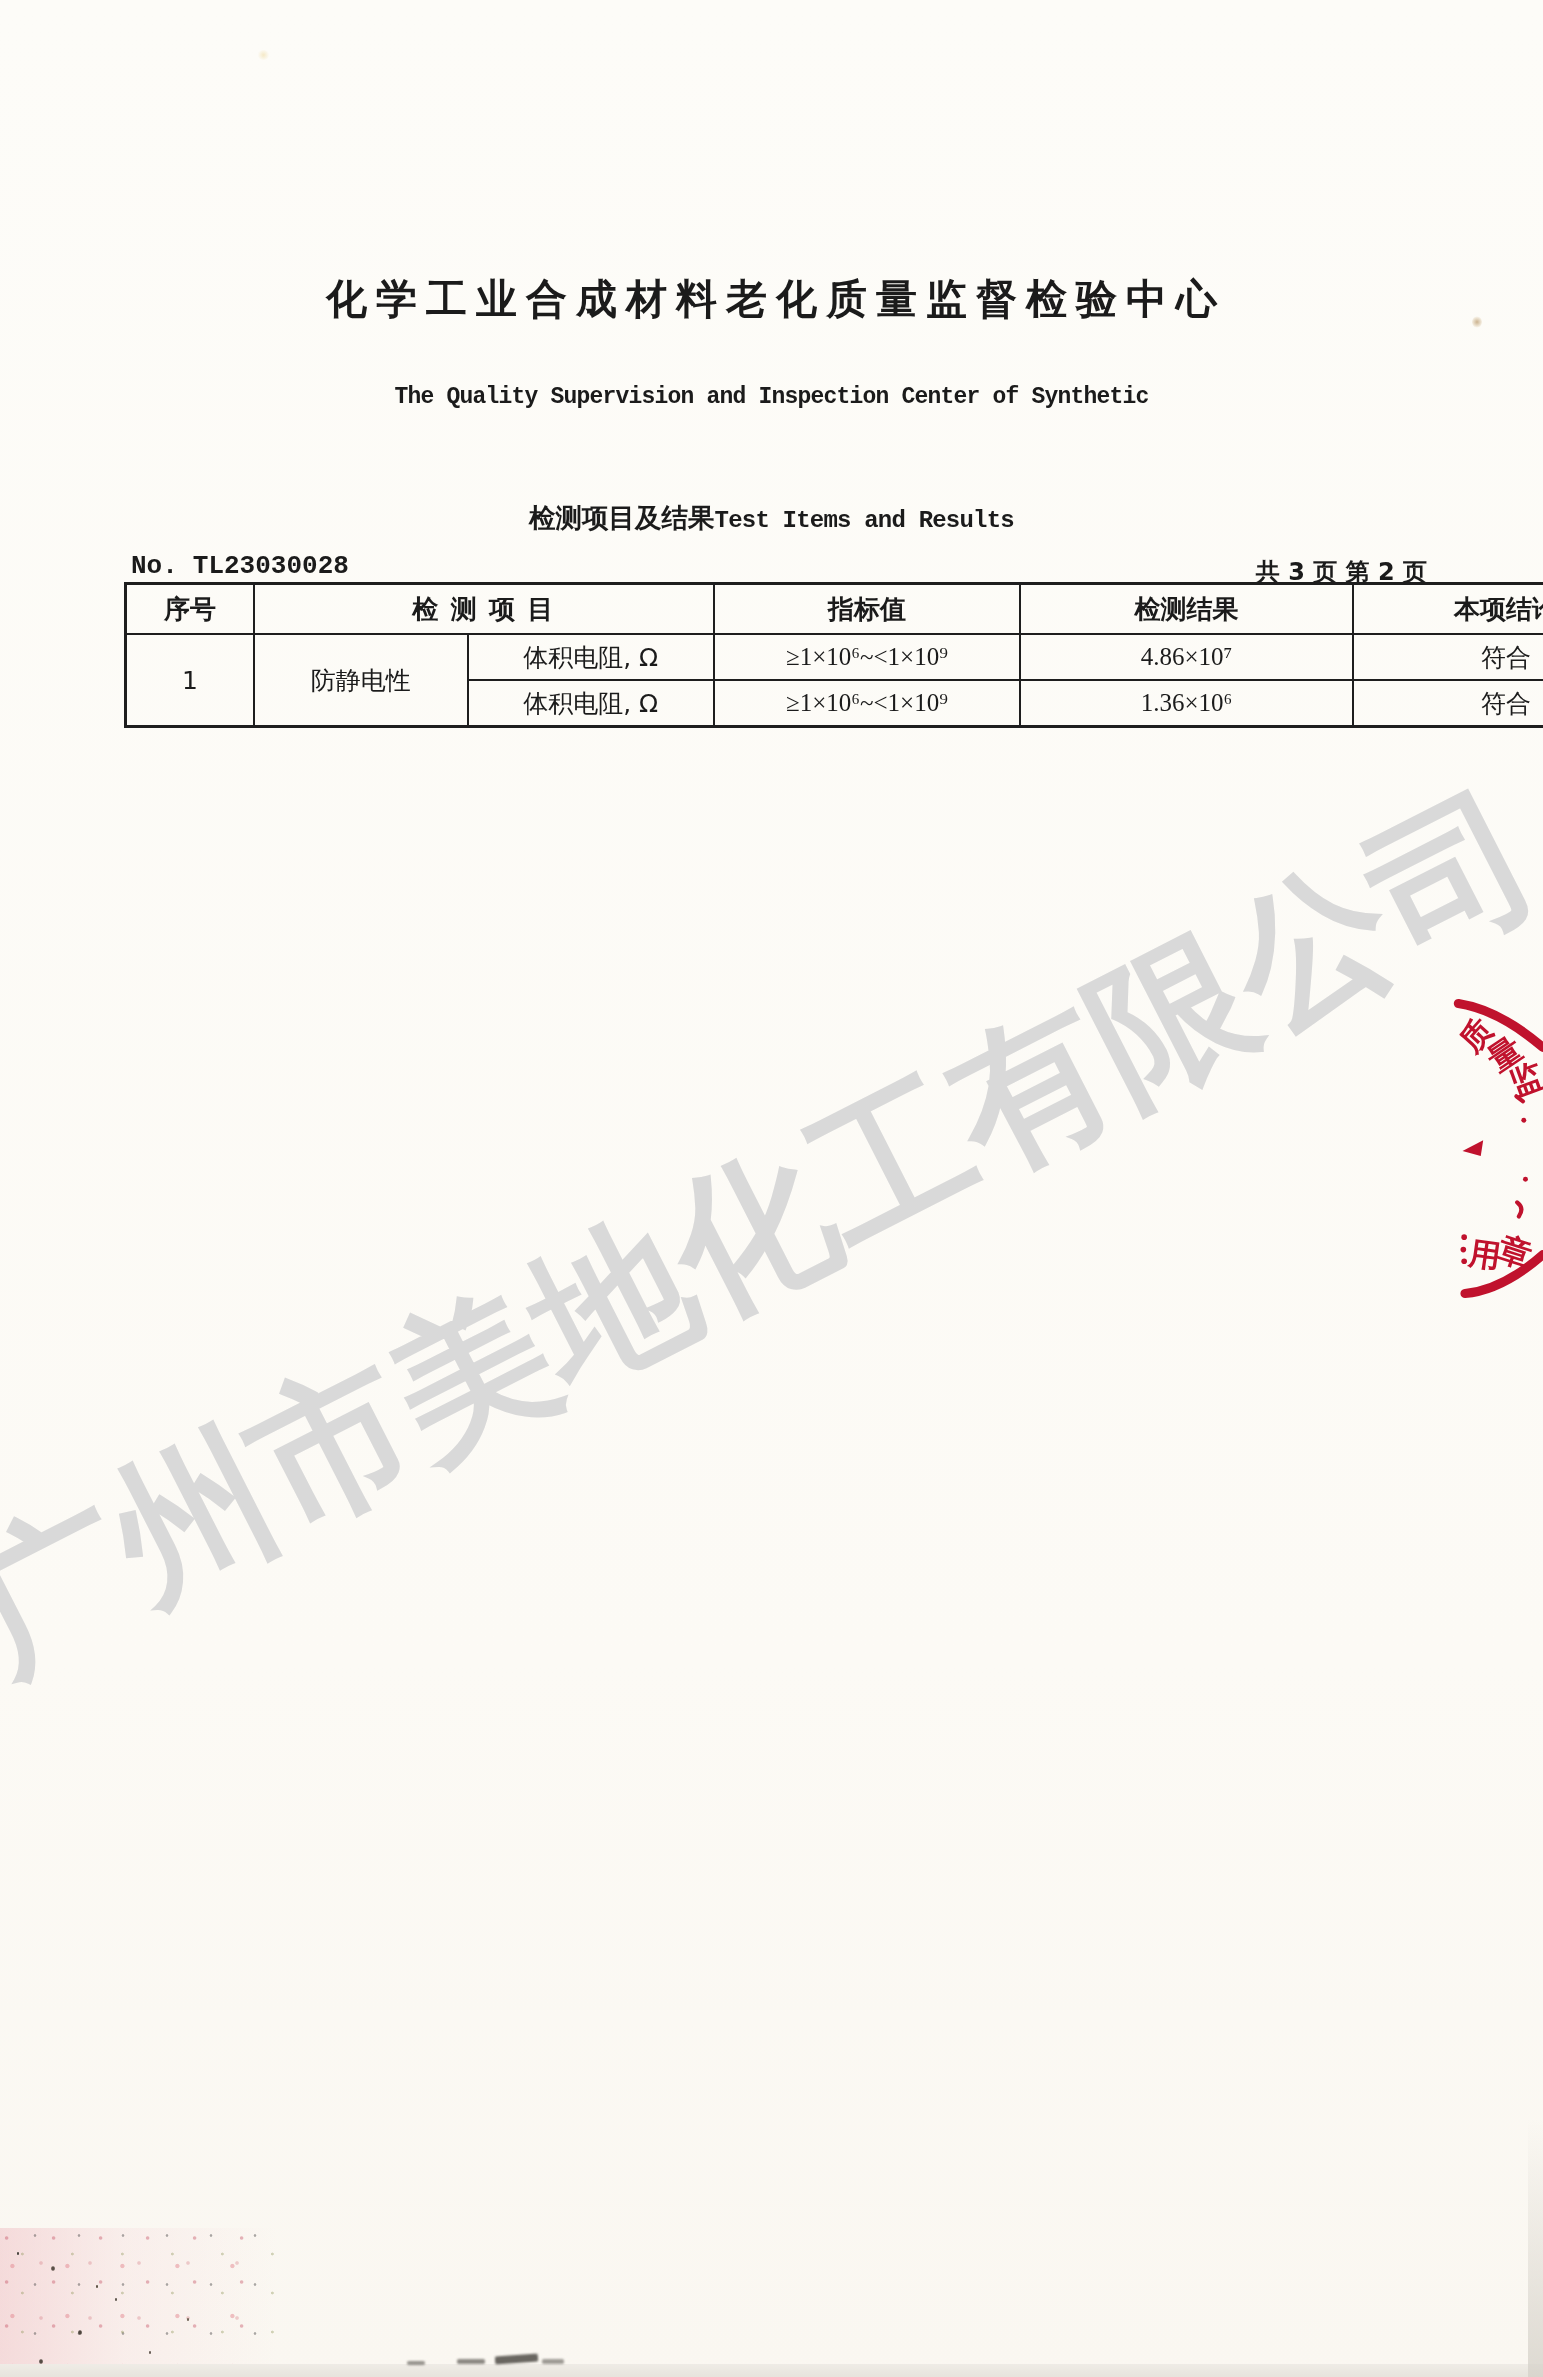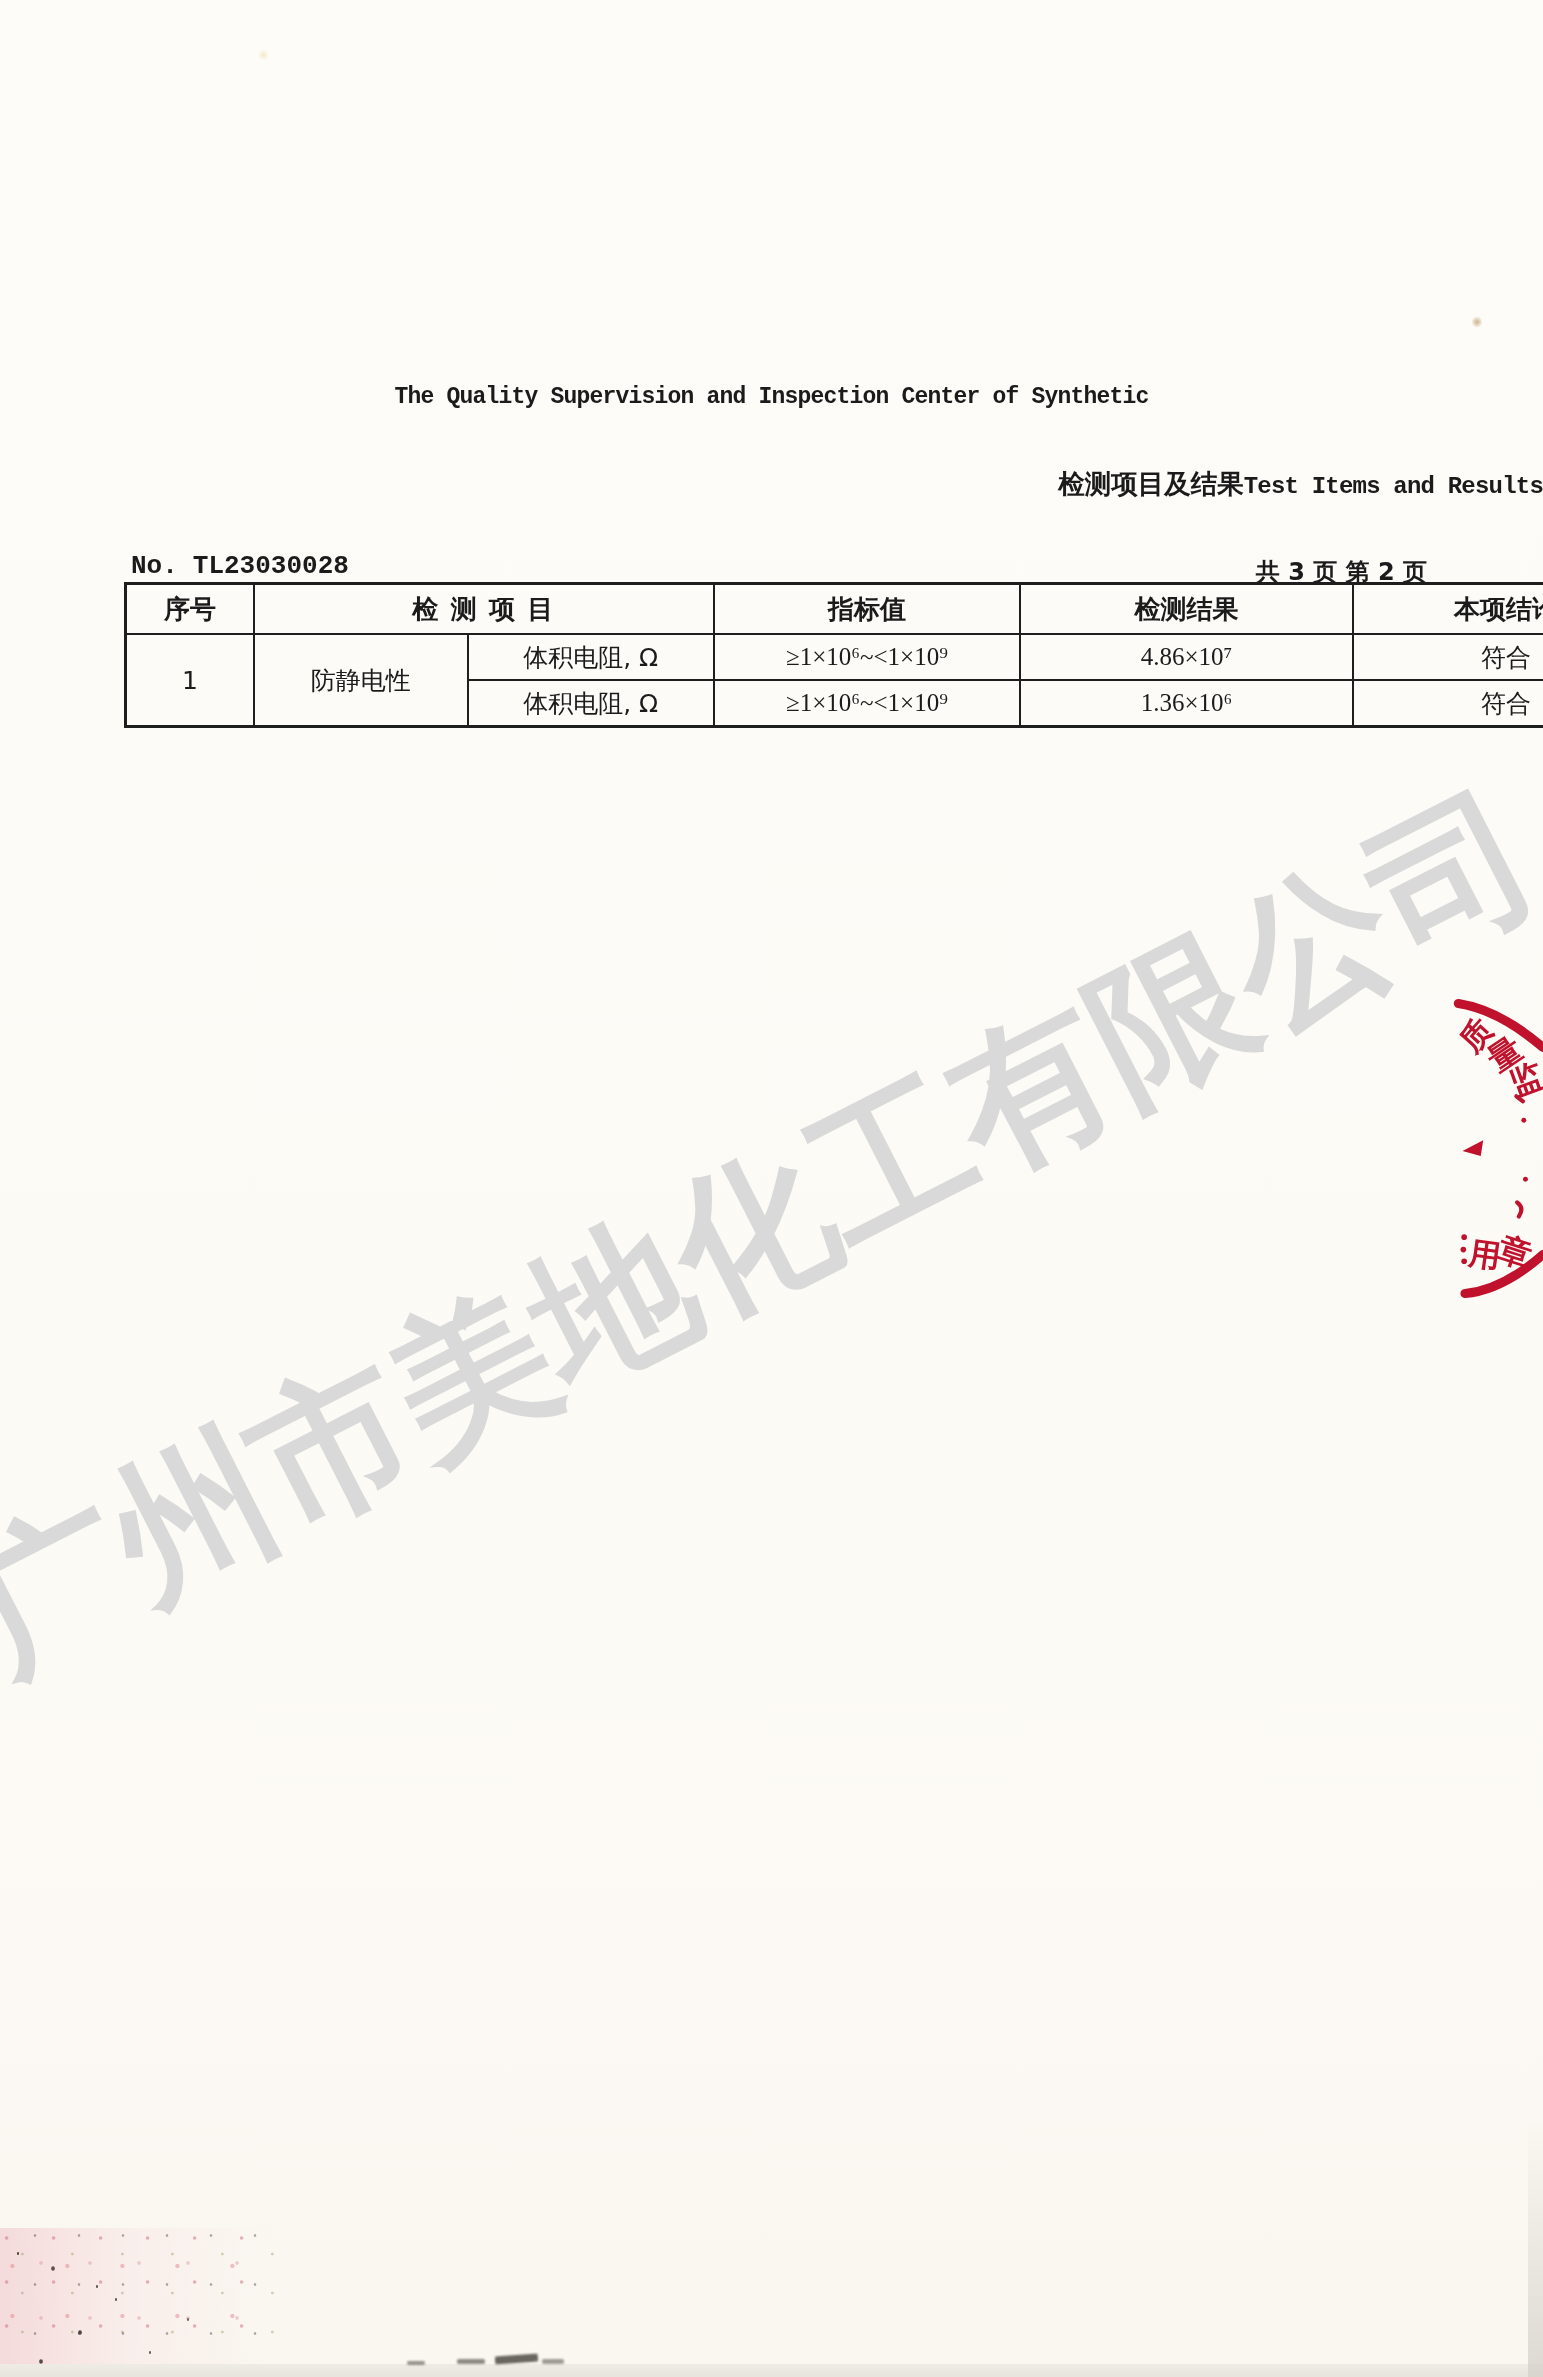--- a/index.html
+++ b/index.html
@@ -42,22 +42,22 @@
     font-family:"Liberation Mono","DejaVu Sans Mono",monospace;
     font-weight:700; font-size:23px;
     letter-spacing:-0.8px;
     z-index:3;
   }
   .title-en.l1{top:336px;margin-top:48px;}
   .title-en.l2{top:384px;}
 
   
   .section-heading{
-    position:absolute; top:466px; left:0; width:100%;
-    text-align:right; z-index:3;
+    position:absolute; top:500px; left:0; width:100%;
+    text-align:center; z-index:3;
   }
   .section-heading .zh{font-size:26.5px; font-weight:700;}
   .section-heading .en{
     font-family:"Liberation Mono","DejaVu Sans Mono",monospace;
     font-weight:700; font-size:24px; letter-spacing:-0.8px;
   }
 
   
   .report-no{
     position:absolute; left:131px; top:551px;
@@ -142,20 +142,21 @@
     background:linear-gradient(180deg, rgba(220,216,208,0) 0%, rgba(214,210,202,.8) 100%);
   }
 </style>
 </head>
 <body>
 
 <div class="page">
 
   <div class="watermark">广州市美地化工有限公司</div>
 
+  <div class="title-zh">化学工业合成材料老化质量监督检验中心</div>
   <div class="title-en l1">The Quality Supervision and Inspection Center of Synthetic</div>
 
   <div class="section-heading">
     <span class="zh">检测项目及结果</span><span class="en">Test Items and Results</span>
   </div>
 
   <div class="report-no">
     <span>No.</span><span class="num">TL23030028</span>
   </div>
   <div class="page-info">共 3 页 第 2 页</div>

